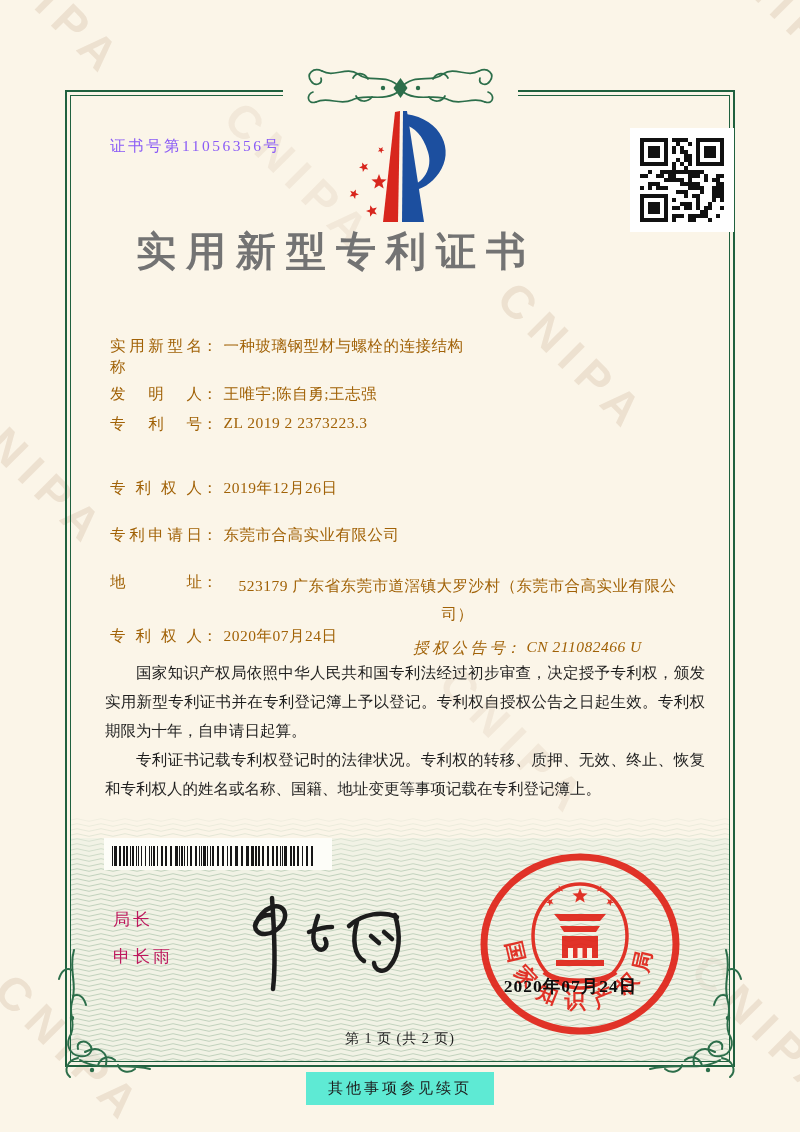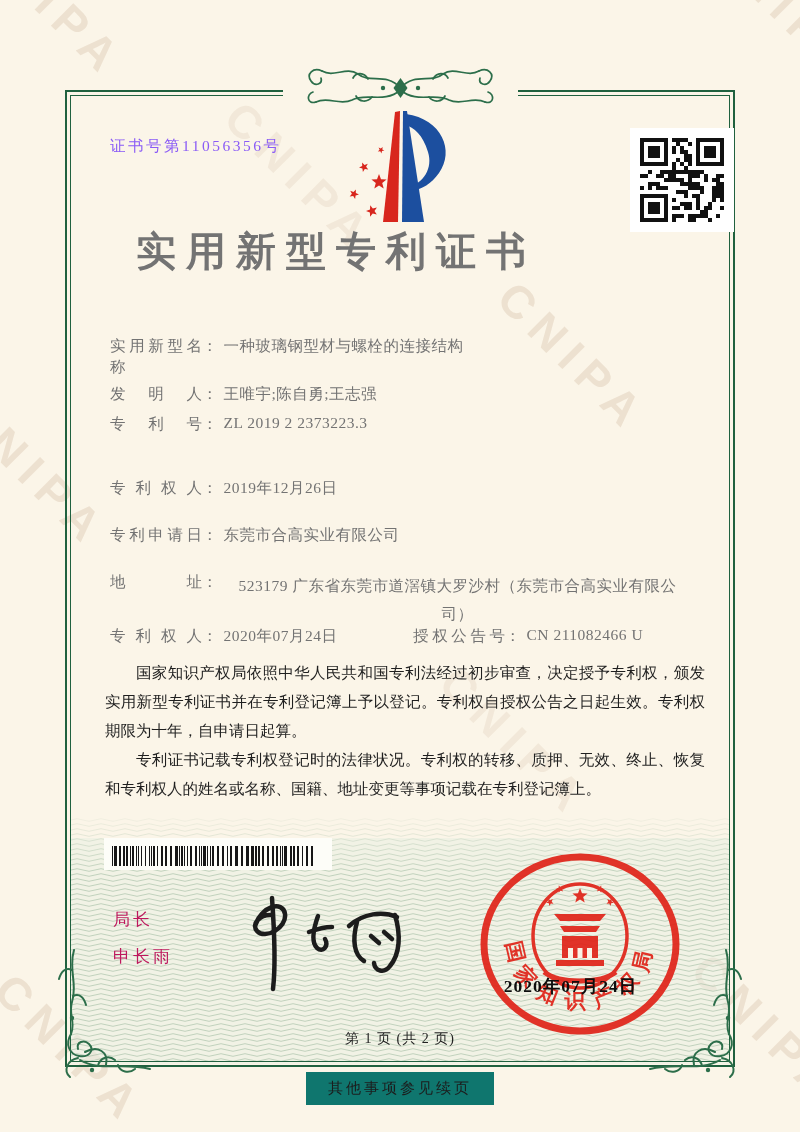--- a/index.html
+++ b/index.html
@@ -50,30 +50,30 @@
 
   .qrpatch { position:absolute; left:630px; top:128px; width:104px; height:104px; background:#ffffff; }
 
   .title {
     position:absolute; left:0; top:224px; width:672px;
     text-align:center;
     font-size:40px; font-weight:bold; letter-spacing:10px;
     color:#737373;
   }
 
-  .frow { position:absolute; left:110px; font-size:15.5px; color:#737373; }
+  .frow { position:absolute; left:110px; font-size:15.5px; color:#a16207; }
   .flabel {
     display:inline-block; width:92px;
     text-align:justify; text-align-last:justify;
     vertical-align:top;
   }
   .fcolon { display:inline-block; vertical-align:top; }
   .fvalue { display:inline-block; margin-left:6px; vertical-align:top; letter-spacing:0.5px; }
   .fvalue.wrap { width:468px; line-height:28px;text-align:center; }
-  .grant2 { position:absolute; left:303px; top:0; white-space:nowrap; }
+  .grant2 { position:absolute; left:303px; top:12px; white-space:nowrap;font-style:italic; }
 
   .bodytext {
     position:absolute; left:105px; top:658px; width:600px;
     font-size:15.5px; line-height:29px; text-align:justify;
     color:#1f1f1f;
   }
   .bodytext p { text-indent:2em; }
 
   .bcpatch { position:absolute; left:104px; top:838px; width:228px; height:32px; background:#fdfdf8; }
 
@@ -87,21 +87,21 @@
 
   .pagefooter {
     position:absolute; left:0; top:1030px; width:800px;
     text-align:center; font-size:14px; letter-spacing:1px; color:#222;
   }
 
   .contnote {
     position:absolute; left:0; top:1072px; width:800px; text-align:center;
   }
   .contnote span {
-    display:inline-block; background:#0f766e; padding:7px 22px;
+    display:inline-block; background:#5eead4; padding:7px 22px;
     font-size:15px; letter-spacing:3px; color:#1c1c1c;
   }
 </style>
 </head>
 <body>
 
 <div class="wm" style="left:-45px; top:-25px;">CNIPA</div>
 <div class="wm" style="left:690px; top:-20px;">CNIPA</div>
 <div class="wm faint" style="left:205px; top:150px;">CNIPA</div>
 <div class="wm" style="left:478px; top:330px;">CNIPA</div>

